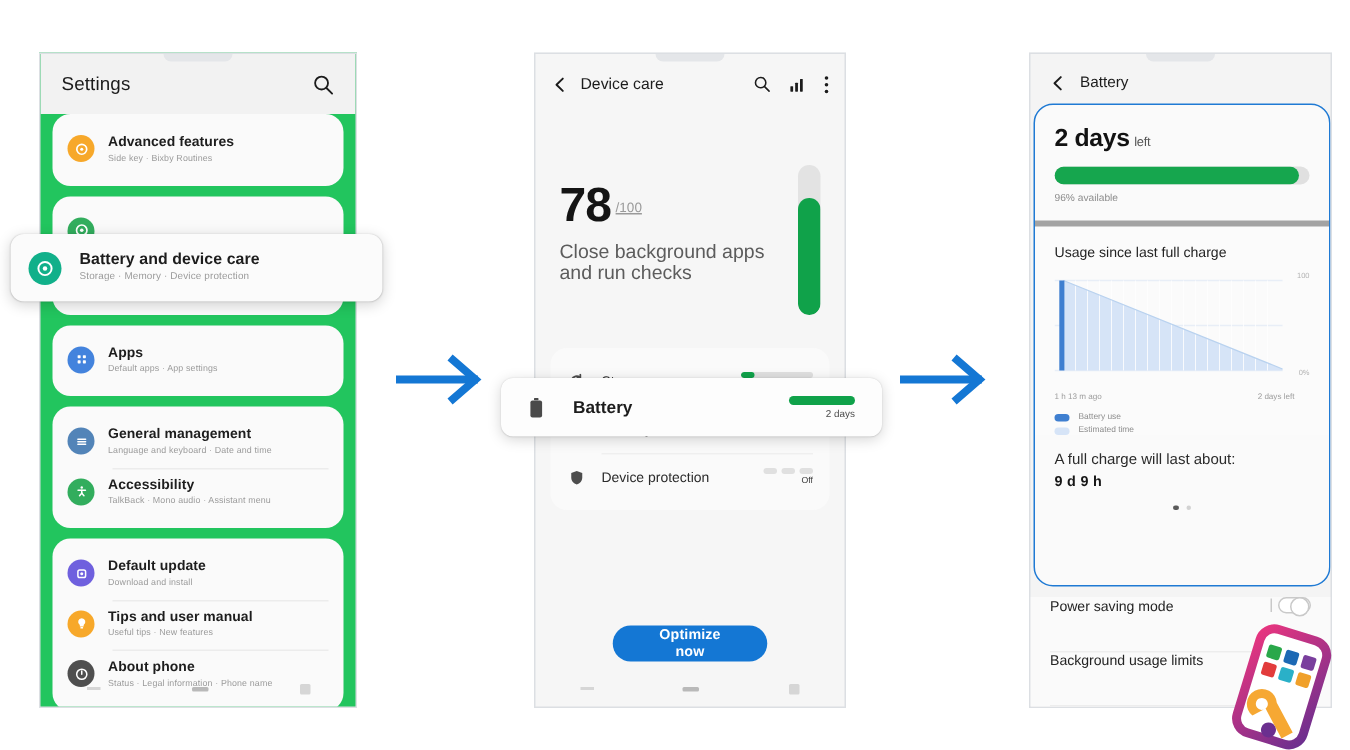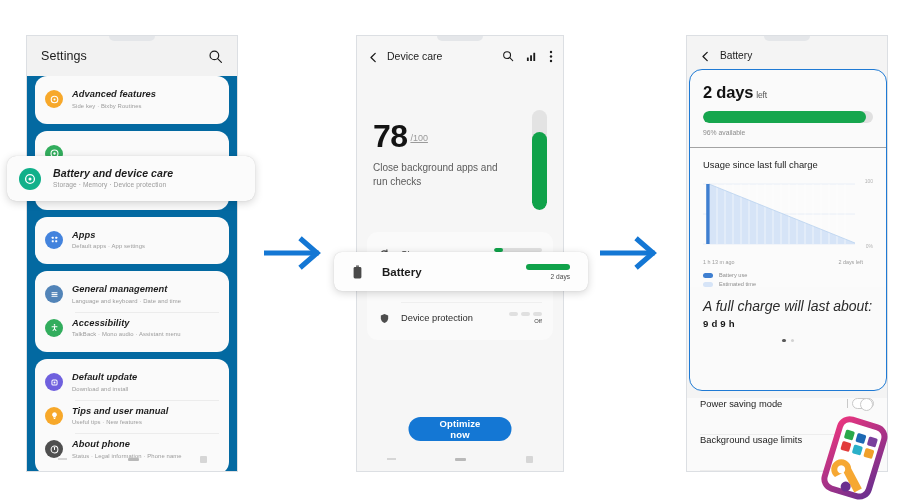--- a/index.html
+++ b/index.html
@@ -18,21 +18,21 @@
     background: #f5f5f5;
     border: 1px solid #dcdfe3;
     overflow: hidden;
   }
   .phone-notch {
     position: absolute; top: 0; left: 50%; transform: translateX(-50%);
     width: 46px; height: 5px; background: #e4e6e9; border-radius: 0 0 5px 5px;
   }
 
   
-  #panel-settings { left: 26px; top: 35px; width: 212px; height: 437px; background: #0369a1; }
+  #panel-settings { left: 26px; top: 35px; width: 212px; height: 437px; background: #22c55e; }
   .set-header {
     height: 40px; display: flex; align-items: center; justify-content: space-between;
     padding: 0 14px 0 14px; background: #f2f2f2;
   }
   .set-header .title { font-size: 12.5px; color: #1b1b1b; letter-spacing: .1px; }
   .icon-search { width: 15px; height: 15px; display: block; }
 
   .set-list { padding: 0 8px; }
   .set-card {
     background: #fafafa; border-radius: 12px; margin-bottom: 7px; padding: 7px 0;
@@ -40,21 +40,21 @@
   .set-row { display: flex; align-items: flex-start; padding: 6px 10px; position: relative; }
   .set-row + .set-row::before {
     content: ""; position: absolute; left: 40px; right: 10px; top: 0; height: 1px; background: #ececec;
   }
   .sico {
     width: 18px; height: 18px; border-radius: 50%; flex: 0 0 18px; margin-top: 1px; margin-right: 9px;
     display: flex; align-items: center; justify-content: center;
   }
   .sico svg { width: 11px; height: 11px; display: block; }
   .set-txt { min-width: 0; }
-  .set-name { font-size: 9.3px; color: #1d1d1d; font-weight: 700; line-height: 11px; letter-spacing: .05px; font-style: italic; }
+  .set-name { font-size: 9.3px; color: #1d1d1d; font-weight: 700; line-height: 11px; letter-spacing: .05px; }
   .set-sub { font-size: 5.9px; color: #9b9b9b; line-height: 9px; margin-top: 1.5px; letter-spacing: .1px; }
 
   
   #battery-care-card {
     position: absolute; left: 7px; top: 156px; width: 248px; height: 45px;
     background: #fbfbfb; border-radius: 9px;
     box-shadow: 0 2px 9px rgba(0,0,0,.17), 0 0 1px rgba(0,0,0,.18);
     display: flex; align-items: center; padding: 0 12px; z-index: 8;
   }
   #battery-care-card .sico { width: 22px; height: 22px; flex: 0 0 22px; margin-right: 12px; margin-top: 0; }
@@ -66,21 +66,21 @@
   #panel-devicecare { left: 356px; top: 35px; width: 208px; height: 437px; background: #f6f6f6; }
   .dc-header { height: 40px; display: flex; align-items: center; padding: 0 10px; gap: 0; }
   .dc-back { width: 13px; height: 13px; margin-right: 7px; }
   .dc-title { font-size: 10.5px; color: #1c1c1c; flex: 1; }
   .dc-acts { display: flex; align-items: center; gap: 12px; }
   .dc-acts svg { display: block; }
 
   .dc-score-wrap { position: relative; padding: 44px 16px 0 16px; }
   .dc-score-num { font-size: 32px; font-weight: 700; color: #141414; line-height: 32px; letter-spacing: -.6px; display: inline-block; }
   .dc-score-den { font-size: 9px; color: #9a9a9a; display: inline-block; vertical-align: 6px; margin-left: 3px; text-decoration: underline; }
-  .dc-score-msg { font-size: 10px; color: #5c5c5c; line-height: 14px; margin-top: 9px; max-width: 140px; }
+  .dc-score-msg { font-size: 13px; color: #5c5c5c; line-height: 14px; margin-top: 9px; max-width: 140px; }
   .dc-battery-gauge {
     position: absolute; right: 16px; top: 34px; width: 15px; height: 100px;
     background: #e3e3e3; border-radius: 8px; overflow: hidden;
   }
   .dc-battery-gauge i { position: absolute; left: 0; right: 0; bottom: 0; background: #10a24a; border-radius: 8px; display: block; }
 
   .dc-list { position: absolute; left: 10px; right: 10px; top: 196px; background: #fafafa; border-radius: 11px; padding: 6px 0; }
   .dc-item { position: relative; display: flex; align-items: center; height: 32px; padding: 0 11px; }
   .dc-item + .dc-item::before { content:""; position: absolute; left: 34px; right: 11px; top: 0; height: 1px; background: #efefef; }
   .dc-item .gi { width: 12px; height: 12px; margin-right: 11px; flex: 0 0 12px; display: flex; align-items: center; justify-content: center; }
@@ -128,35 +128,35 @@
     position: absolute; left: 2px; top: 33px; width: 198px; height: 322px;
     background: #fafafa; border: 1.6px solid #1f7ad4; border-radius: 13px; overflow: hidden;
   }
   .bt-top { padding: 13px 13px 11px 13px; }
   .bt-days { font-size: 16.5px; font-weight: 700; color: #121212; letter-spacing: -.2px; }
   .bt-days .left { font-size: 8.6px; font-weight: 400; color: #555; margin-left: 3px; }
   .bt-progress { margin-top: 9px; height: 12px; background: #e0e0e0; border-radius: 7px; overflow: hidden; }
   .bt-progress i { display: block; height: 100%; background: #16a64e; border-radius: 7px; }
   .bt-pct { font-size: 6.8px; color: #8c8c8c; margin-top: 6px; }
 
-  .bt-usage { border-top: 1px solid #a3a3a3; padding: 11px 13px 0 13px; background: #fbfbfb; }
+  .bt-usage { border-top: 4px solid #a3a3a3; padding: 11px 13px 0 13px; background: #fbfbfb; }
   .bt-usage-title { font-size: 9.4px; color: #232323; }
 
   .chartbox { position: relative; margin: 10px 0 0 0; height: 78px; }
   .chart-svg { display: block; width: 100%; height: 78px; }
   .ax-100 { position: absolute; right: 0; top: -2px; font-size: 5px; color: #b3b3b3; }
   .ax-0 { position: absolute; right: 0; bottom: 9px; font-size: 5px; color: #b3b3b3; }
   .chart-x { display: flex; justify-content: space-between; font-size: 5.4px; color: #9c9c9c; margin-top: 1px; padding-right: 10px; }
 
   .legend { display: flex; flex-direction: column; gap: 3px; margin-top: 7px; }
   .legend .li { display: flex; align-items: center; gap: 6px; font-size: 5.6px; color: #8e8e8e; }
   .legend .sw { width: 10px; height: 5px; border-radius: 3px; display: block; }
 
   .bt-full { padding: 0 13px; margin-top: 11px; }
-  .bt-full-lbl { font-size: 14px; color: #2b2b2b; font-style: italic; }
+  .bt-full-lbl { font-size: 10px; color: #2b2b2b; }
   .bt-full-val { font-size: 9.6px; font-weight: 700; color: #161616; margin-top: 4px; letter-spacing: .2px; }
   .pager { display: flex; justify-content: center; gap: 5px; margin-top: 10px; }
   .pager i { width: 3.4px; height: 3.4px; border-radius: 50%; background: #d2d2d2; display: block; }
   .pager i.on { background: #5a5a5a; }
 
   .bt-opts { position: absolute; left: 0; right: 0; top: 362px; background: #fafafa; }
   .bt-opt { position: relative; height: 36px; display: flex; align-items: flex-start; padding: 0 13px; }
   .bt-opt + .bt-opt::before { content:""; position:absolute; left:13px; right:13px; top:0; height:1px; background:#ededed; }
   .bt-opt .lbl { font-size: 9.4px; color: #232323; flex: 1; }
   .toggle { width: 22px; height: 11px; border: 1.3px solid #c9c9c9; border-radius: 7px; position: relative; background: #fff; }

